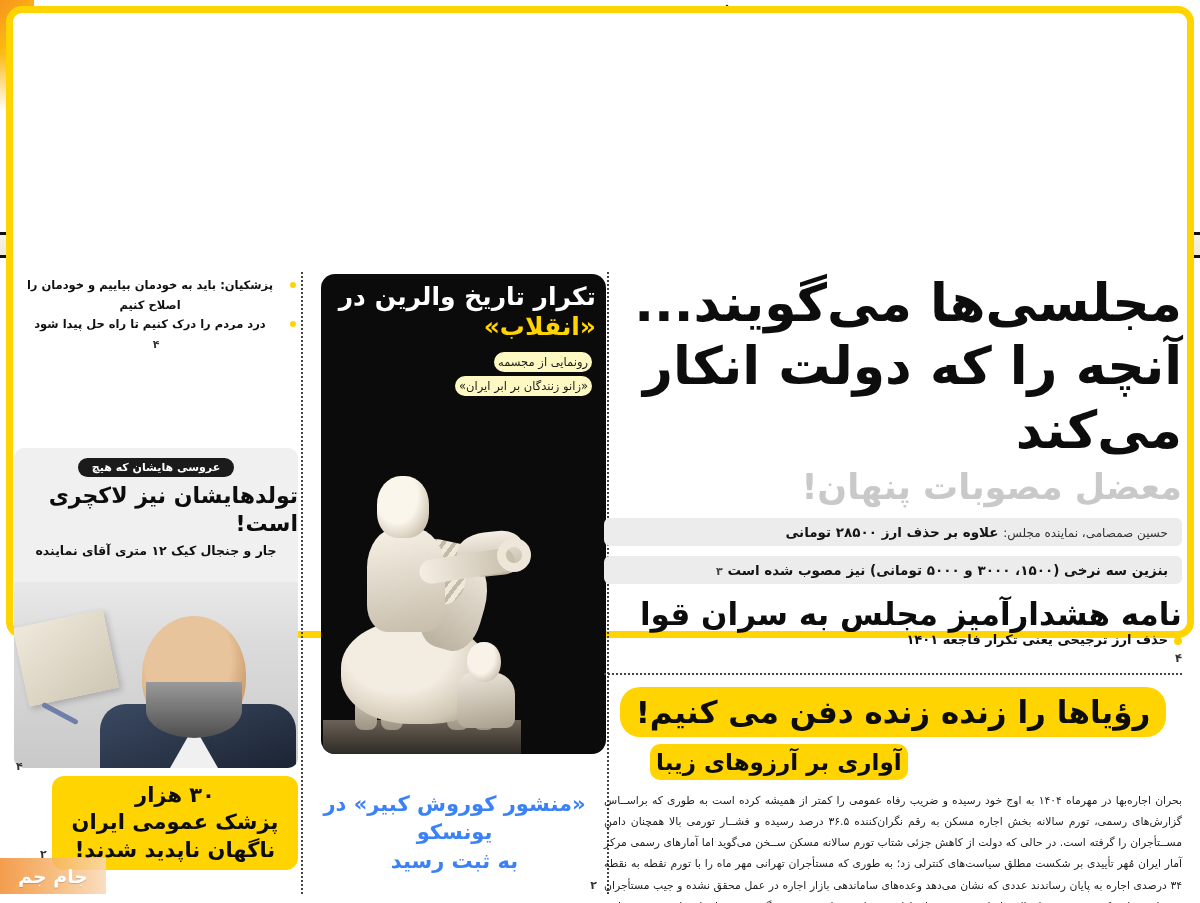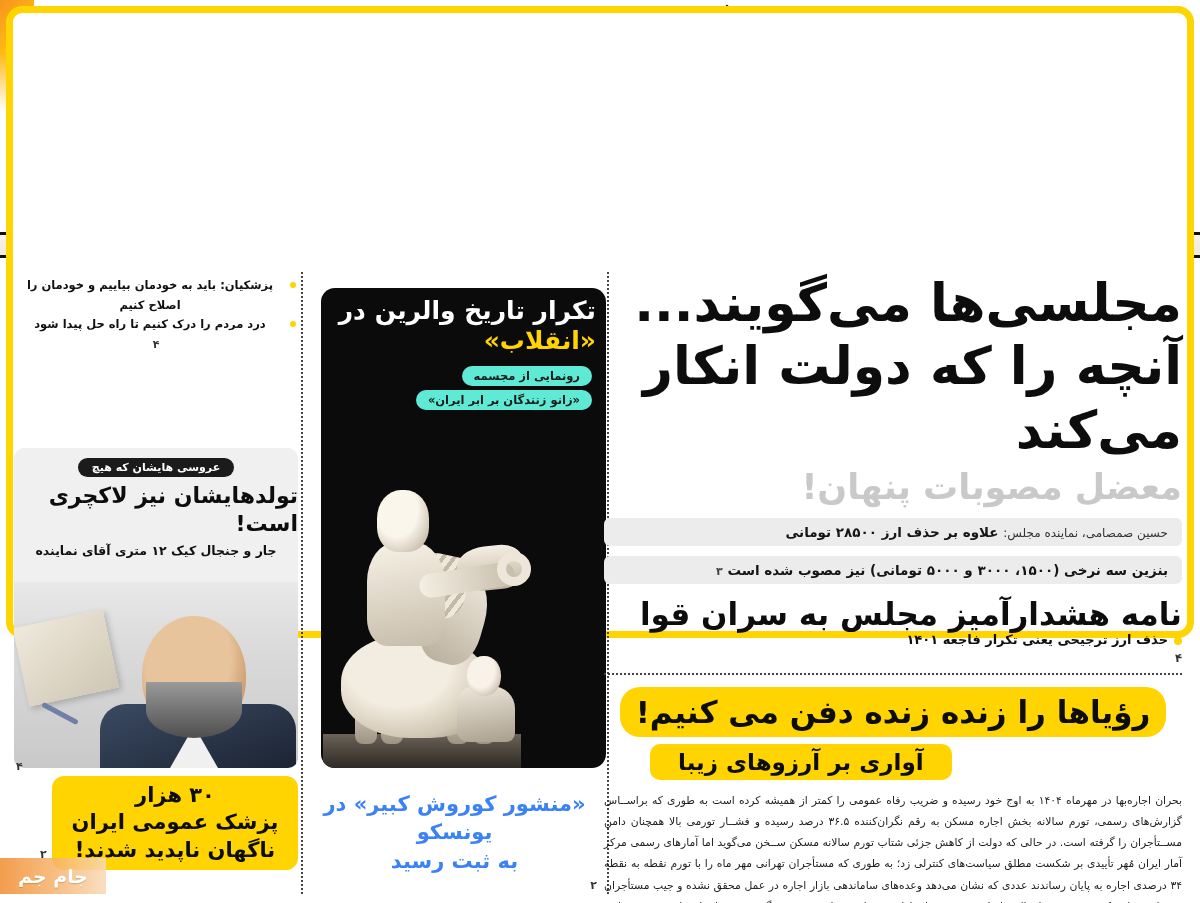--- a/index.html
+++ b/index.html
@@ -273,32 +273,32 @@
 
   
   .chip {
     position:absolute; left: 0px; top: 858px; width: 106px; height: 36px;
     background: linear-gradient(90deg,#f28c2e,#f6b26b,#f9d9b8); opacity:.85;
     display:flex; align-items:center; justify-content:center;
   }
   .chip span { font-size: 19px; font-weight: bold; color:#fff; direction:rtl; text-shadow: 0 1px 1px rgba(0,0,0,.2);}
 
   
-  .col-center { position:absolute; left: 312px; top: 288px; width: 294px; }
+  .col-center { position:absolute; left: 312px; top: 274px; width: 294px; }
   .black-box {
     position:relative; width: 285px; height: 480px; background:#0b0b0b; border-radius: 14px; overflow:hidden;
   }
   .c-head {
     position:absolute; right: 10px; top: 8px; width: 268px; direction:rtl; text-align:right;
     font-size: 25px; font-weight:bold; color:#ffffff; line-height:1.2; z-index:5;
   }
   .c-head .hl { color:#ffd400; }
   .c-pill {
-    position:absolute; right: 14px; background:#5eead4; color:#1a1a1a; font-weight:bold;
-    font-size: 11.5px; padding: 3px 12px; border-radius: 12px; direction:rtl; z-index:5; white-space:nowrap;
+    position:absolute; right: 14px; background:#fef9c3; color:#1a1a1a; font-weight:normal;
+    font-size: 11.5px; padding: 3px 4px; border-radius: 12px; direction:rtl; z-index:5; white-space:nowrap;
   }
   #c-pill-1 { top: 78px; }
   #c-pill-2 { top: 102px; }
   .c-text {
     position:absolute; right: 12px; top: 136px; width: 122px; direction:rtl; text-align:right;
     font-size: 11.5px; font-weight:bold; color:#fff; line-height:1.85; z-index:5;
   }
   .c-text .pg { color:#ddd; font-weight:bold; }
   .statue { position:absolute; left: -6px; bottom: 0; width: 215px; height: 370px; }
   .statue .base {
@@ -388,21 +388,21 @@
 
   .hdiv { border-top: 2px dotted #444; margin-top: 8px; }
 
   .yellow-banner {
     background:#ffd400; border-radius: 20px; direction:rtl; text-align:center;
     font-size: 31px; font-weight: bold; color:#0d0d0d; padding: 7px 16px; margin-top: 12px;
     display:inline-block;
   }
   .yellow-banner2 {
     background:#ffd400; border-radius: 10px; direction:rtl; text-align:center;
-    font-size: 23px; font-weight: bold; color:#0d0d0d; padding: 5px 28px; margin-top: 7px;
+    font-size: 23px; font-weight: bold; color:#0d0d0d; padding: 5px 6px; margin-top: 7px;
     display:inline-block;
   }
   .banner-wrap{ text-align:center; }
   .banner-wrap2{ text-align:left; padding-left: 46px; }
   .r-body {
     direction:rtl; text-align: justify; font-size: 10.8px; color:#1e1e1e; line-height: 1.95;
     margin-top: 10px;
   }
 </style>
 </head>

